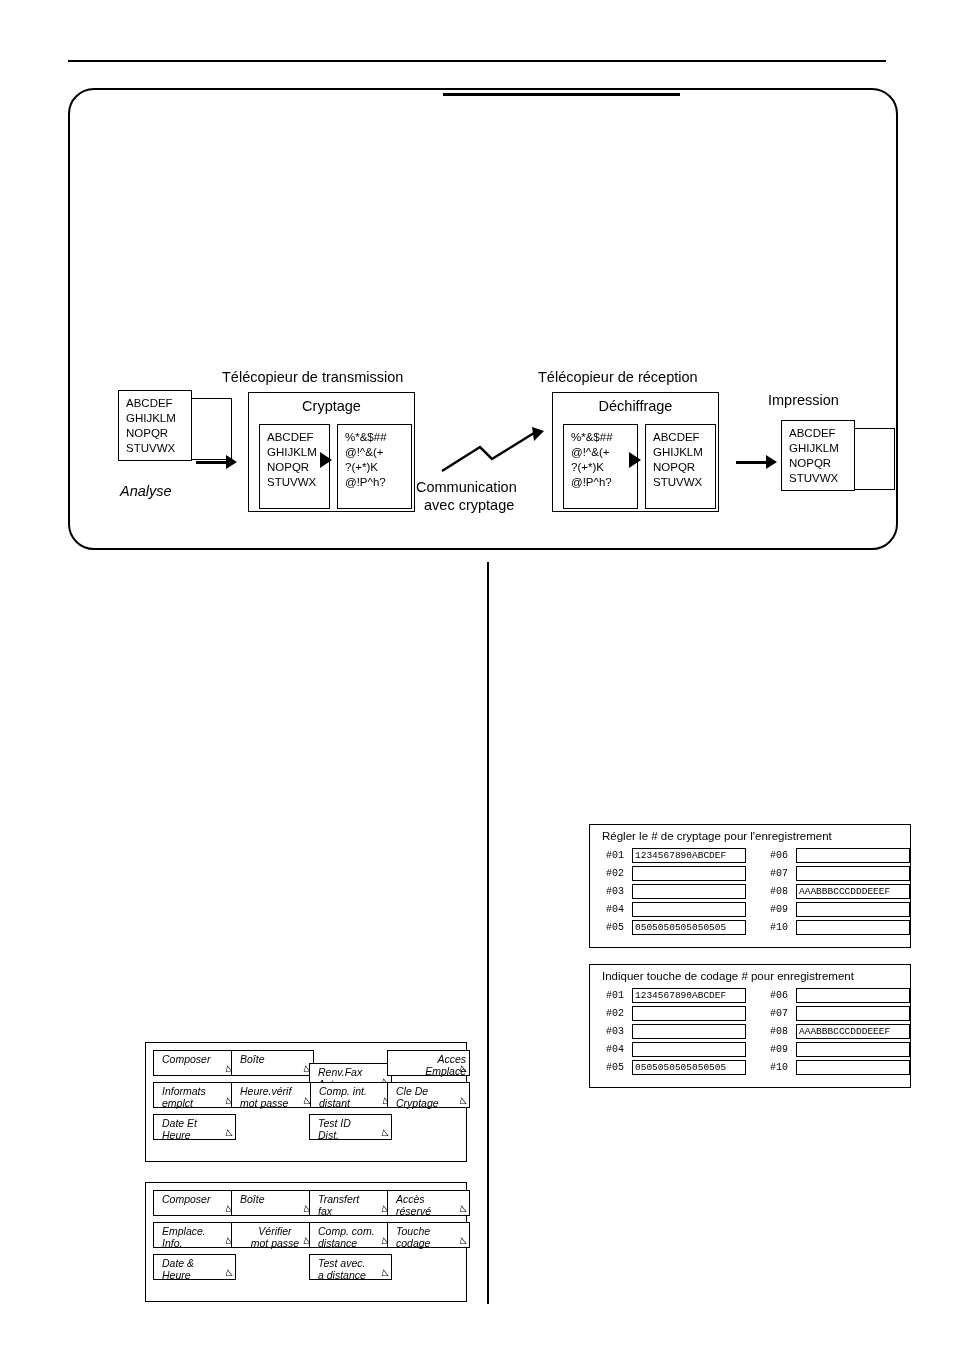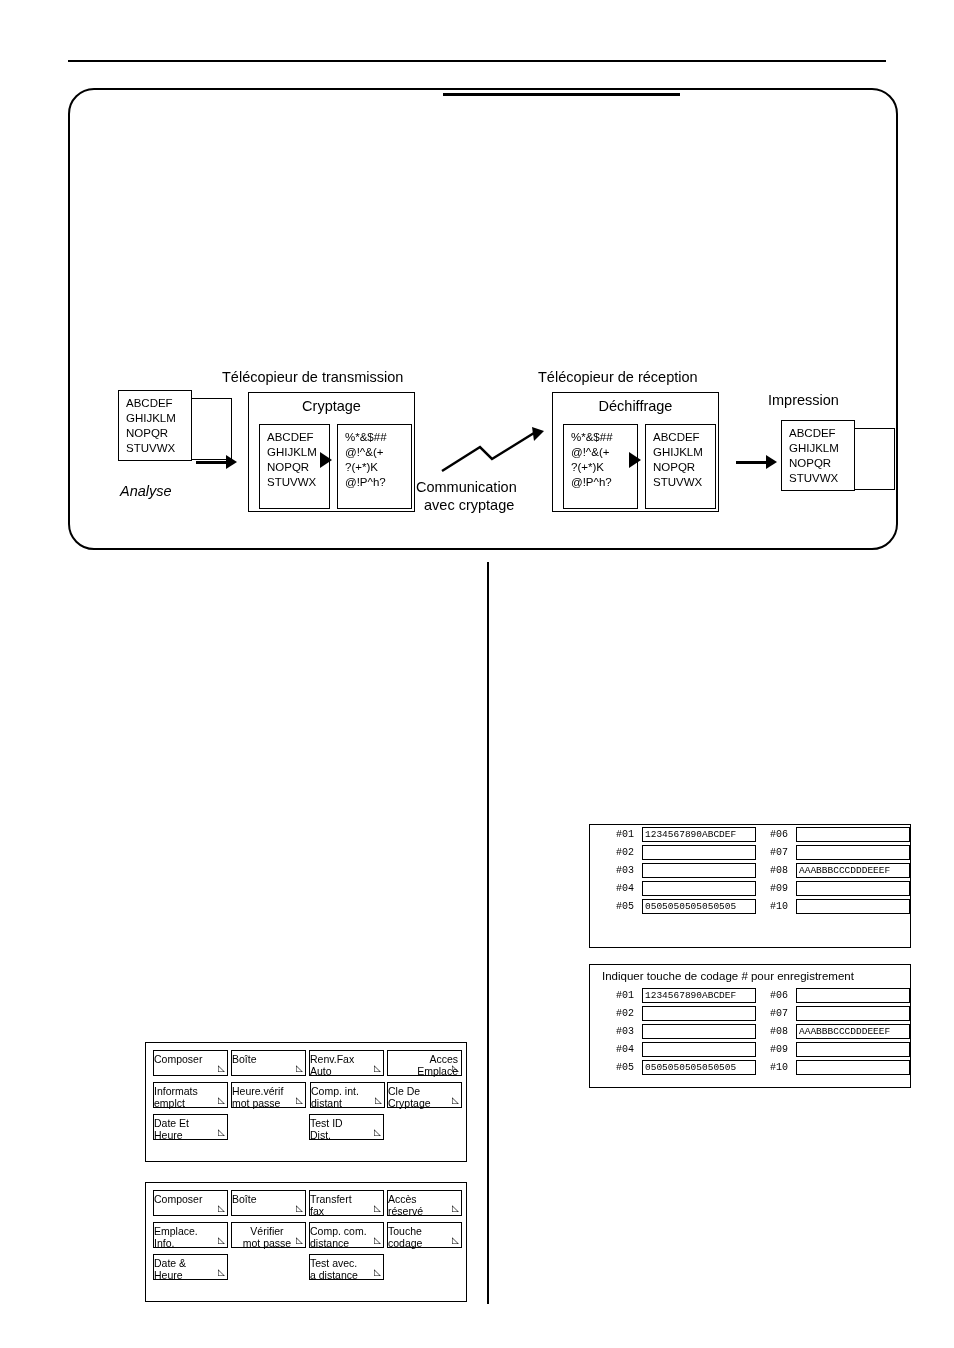--- a/index.html
+++ b/index.html
@@ -23,31 +23,31 @@
 
   .codebox{border:1px solid #000;background:#fff;font-size:11.5px;line-height:15px;padding:5px 6px 6px 7px;}
   .tri{width:0;height:0;border-top:7px solid transparent;border-bottom:7px solid transparent;border-left:11px solid #000;}
   .shaft{height:3px;background:#000;}
 
   
   .col-divider{left:487px;top:562px;width:2px;height:742px;background:#000;}
 
   
   .panel{border:1px solid #000;background:#fff;}
-  .key{position:absolute;border:1px solid #000;background:#fff;font-size:10.5px;line-height:12px;padding:2px 3px 0 0;}
+  .key{position:absolute;border:1px solid #000;background:#fff;font-size:10.5px;line-height:12px;padding:2px 3px 0 8px;font-style:italic;}
   .key .k2{display:block;}
   .keymark{position:absolute;right:2px;bottom:1px;font-size:9px;}
 
   
   .regtable{border:1px solid #000;background:#fff;}
   .regtitle{font-size:11.5px;padding:5px 0 4px 12px;}
   .regrow{display:flex;align-items:center;margin-bottom:3px;}
   .regnum{font-size:10px;width:26px;text-align:left;font-family:"Liberation Mono",monospace;}
   .regfield{border:1px solid #000;height:13px;width:108px;font-family:"Liberation Mono",monospace;font-size:9.5px;line-height:13px;padding:0 2px;overflow:hidden;white-space:nowrap;}
-  .reggrid{display:flex;gap:14px;padding:2px 0 6px 16px;justify-content:flex-end;}
+  .reggrid{display:flex;gap:24px;padding:2px 0 6px 16px;justify-content:flex-end;}
   .regcol{display:flex;flex-direction:column;}
 
   .zig{position:absolute;}
 </style>
 </head>
 <body>
 
 <div class="abs top-rule"></div>
 
 <div class="abs diagram-frame"></div>
@@ -139,21 +139,21 @@
   <div class="key" style="left:7px;top:7px;width:70px;height:22px;">
     <span>Composer</span>
     <span class="k2"></span>
     <span class="keymark">◺</span>
   </div>
   <div class="key" style="left:85px;top:7px;width:70px;height:22px;">
     <span>Boîte</span>
     <span class="k2"></span>
     <span class="keymark">◺</span>
   </div>
-  <div class="key" style="left:163px;top:7px;width:70px;height:22px;">
+  <div class="key" style="left:163px;top:20px;width:70px;height:22px;">
     <span>Renv.Fax</span>
     <span class="k2">Auto</span>
     <span class="keymark">◺</span>
   </div>
   <div class="key" style="left:241px;top:7px;width:70px;height:22px;text-align:right;">
     <span>Acces</span>
     <span class="k2">Emplace</span>
     <span class="keymark">◺</span>
   </div>
 
@@ -239,20 +239,21 @@
     <span class="keymark">◺</span>
   </div>
   <div class="key" style="left:163px;top:71px;width:70px;height:22px;">
     <span>Test avec.</span>
     <span class="k2">a distance</span>
     <span class="keymark">◺</span>
   </div>
 </div>
 
 <div class="abs regtable" style="left:589px;top:824px;width:320px;height:122px;">
+  <div class="regtitle">Régler le # de cryptage pour l'enregistrement</div>
   <div class="reggrid">
     <div class="regcol">
       <div class="regrow">
         <div class="regnum">#01</div>
         <div class="regfield">1234567890ABCDEF</div>
       </div>
       <div class="regrow">
         <div class="regnum">#02</div>
         <div class="regfield"></div>
       </div>

